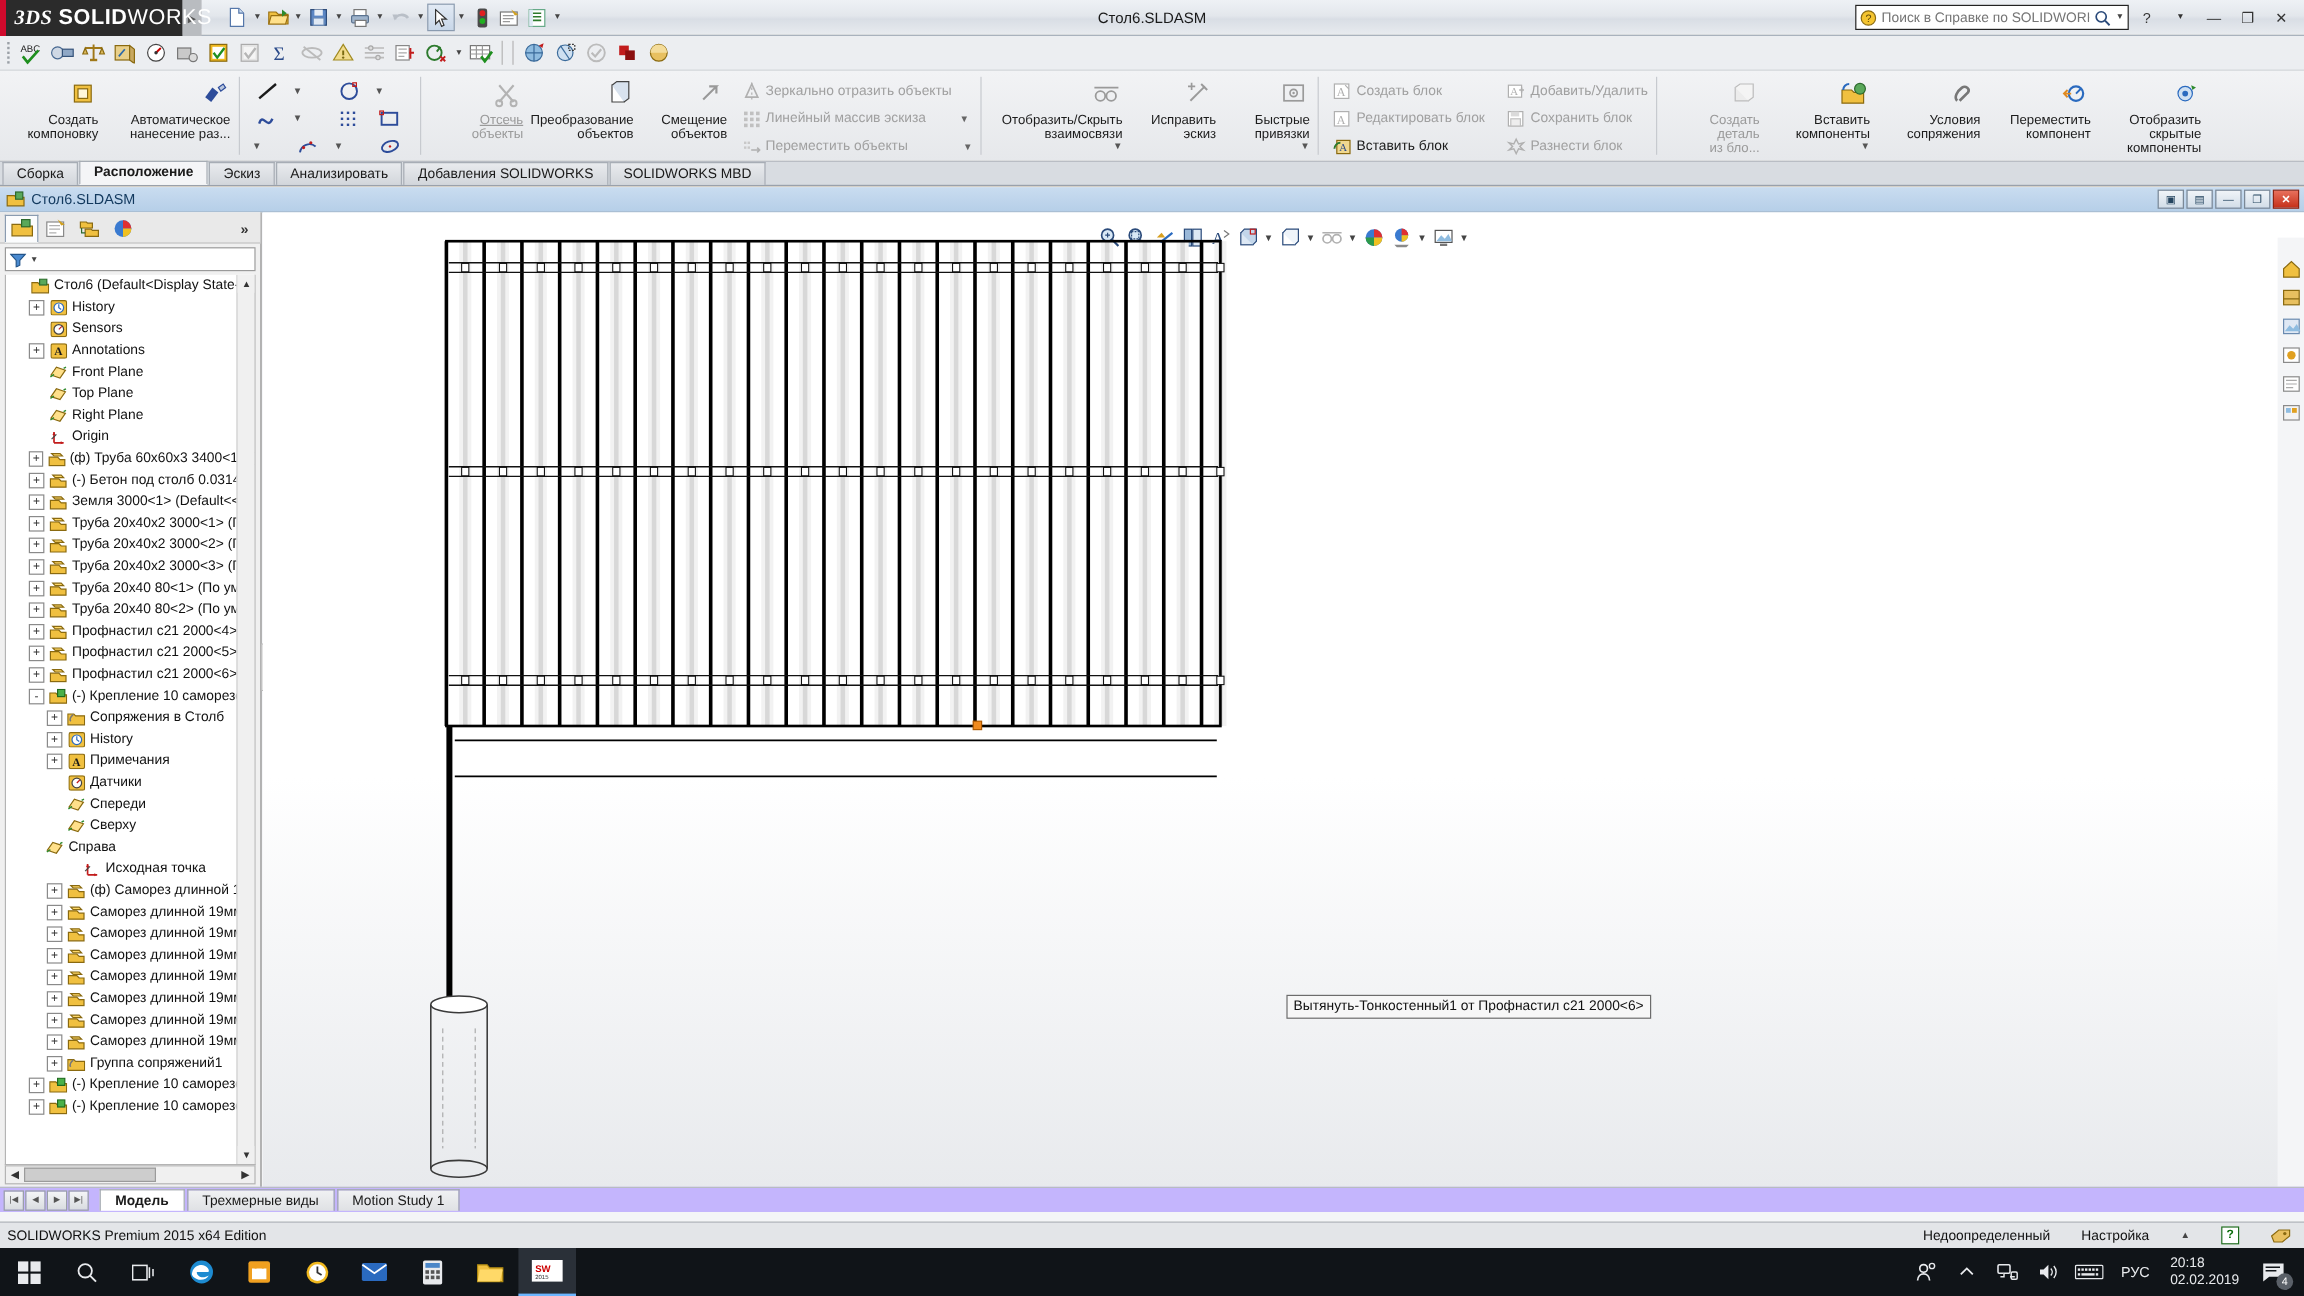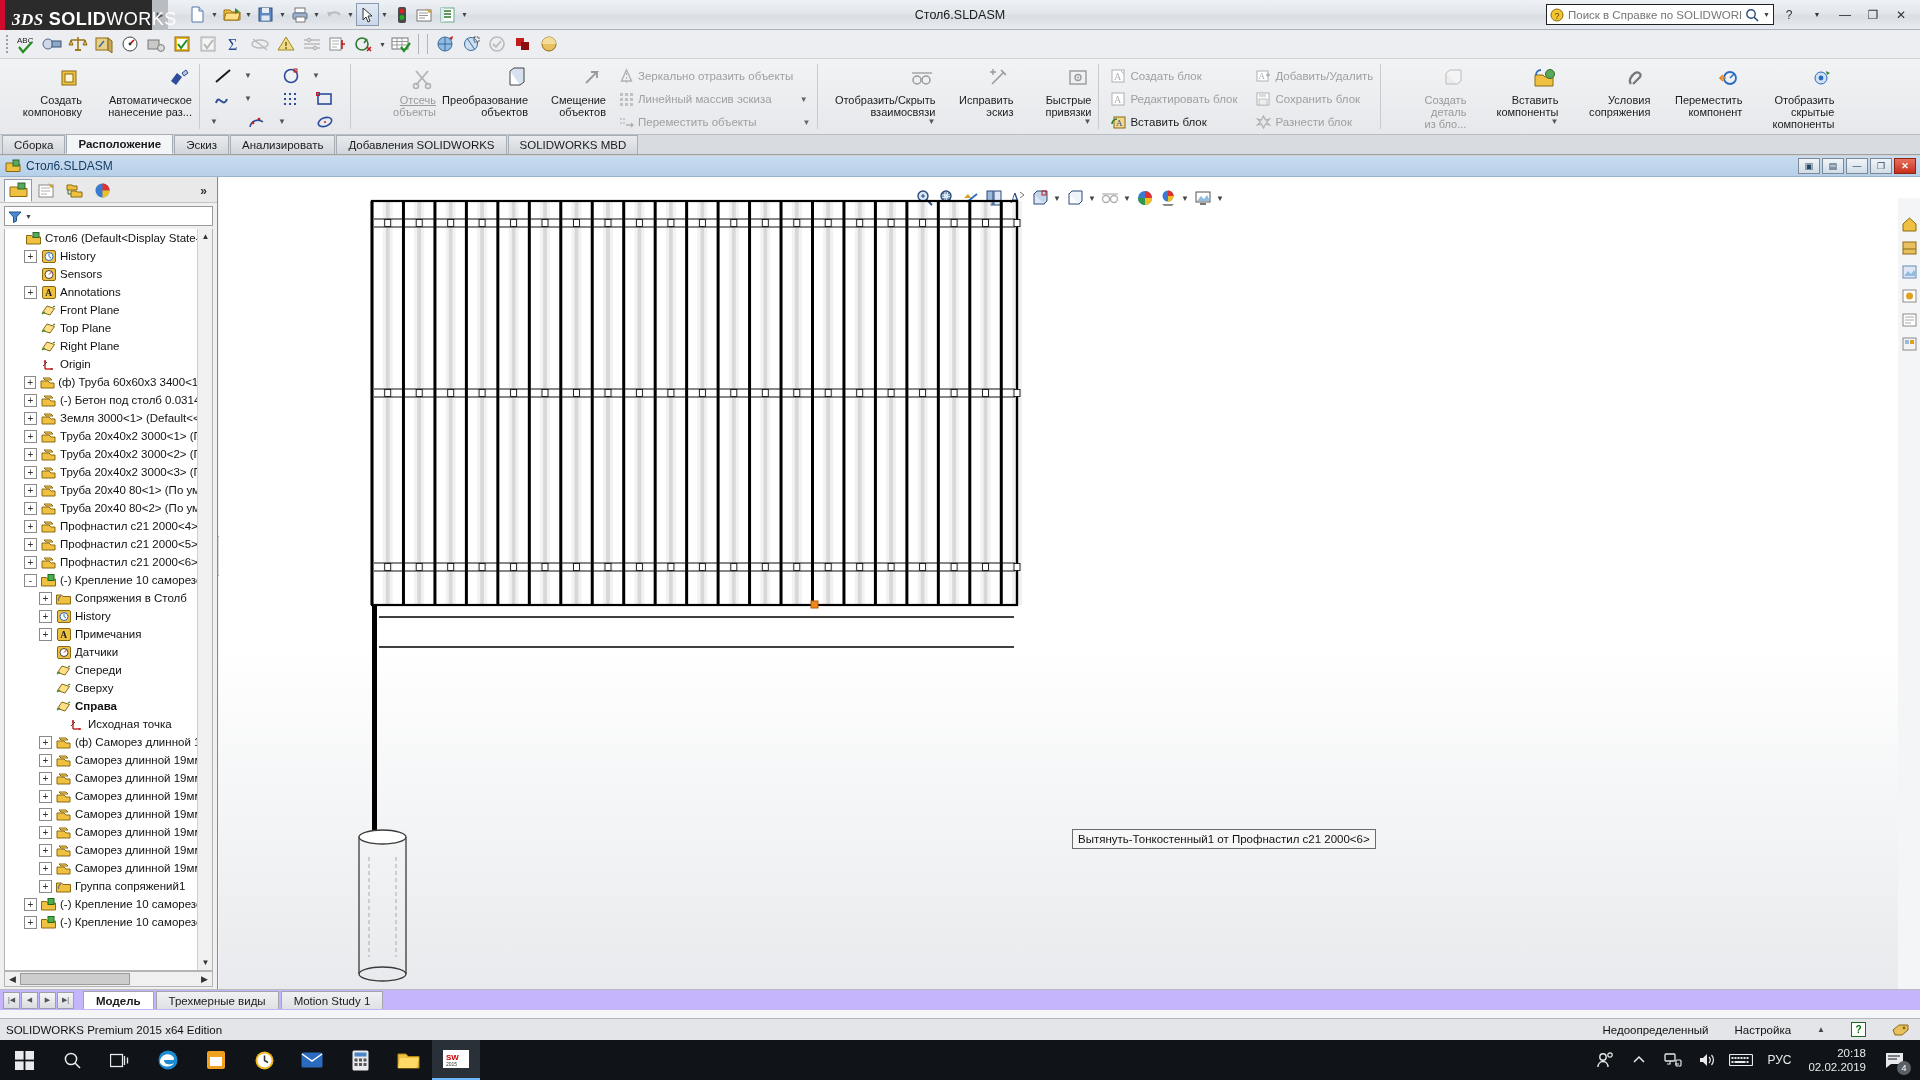--- a/index.html
+++ b/index.html
@@ -14,21 +14,21 @@
 
   
   .titlebar {
     position: absolute; top: 0; left: 0; width: 1920px; height: 30px;
     background: linear-gradient(to bottom, #eef1f5 0%, #e3e7ec 45%, #d9dee5 55%, #e8ebef 100%);
     border-bottom: 1px solid #a9b2bd;
     display: flex; align-items: center;
   }
   .sw-logo {
     width: 152px; height: 30px; background: #2b2b2b;
-    display: flex; align-items: flex-end; color: #fff;
+    display: flex; align-items: center; color: #fff;
     font-size: 15px; font-weight: bold; letter-spacing: .5px;
     position: relative;
   }
   .sw-logo::before {
     content: ""; position: absolute; left: 0; top: 0; width: 5px; height: 30px; background: #cf0a2c;
   }
   .sw-logo .ds { font-style: italic; font-size: 17px; margin-left: 12px; margin-right: 5px; font-family: "Liberation Serif", serif; }
   .sw-logo .nm { font-size: 18px; }
   .sw-logo .nm .w { font-weight: normal; }
   .logo-arrow {
@@ -217,21 +217,21 @@
 
   
   .taskbar {
     position: absolute; top: 1040px; left: 0; width: 1920px; height: 40px;
     background: #101418; display: flex; align-items: center;
   }
   .tb-item { width: 48px; height: 40px; display: flex; align-items: center; justify-content: center; }
   .tb-item.active { background: #2a3038; border-bottom: 2px solid #6cb6ff; }
   .tray { margin-left: auto; display: flex; align-items: center; gap: 0; padding-right: 6px; color: #e8eaed; }
   .tray-ic { width: 34px; height: 40px; display: flex; align-items: center; justify-content: center; }
-  .clock { text-align: right; font-size: 11.5px; line-height: 14px; color: #e8eaed; padding: 0 8px; }
+  .clock { text-align: left; font-size: 11.5px; line-height: 14px; color: #e8eaed; padding: 0 8px; }
   .notif { width: 40px; height: 40px; display: flex; align-items: center; justify-content: center; position: relative; }
   .badge { position: absolute; right: 3px; bottom: 5px; width: 14px; height: 14px; border-radius: 50%;
            background: #5a6068; color: #fff; font-size: 9px; display: flex; align-items: center; justify-content: center; }
 </style>
 </head>
 <body>
 
 <div id="app">
 
   <div class="titlebar">
@@ -1171,21 +1171,21 @@
             <div class="trow" style="padding-left: 34px;">
               <span class="expspace"></span>
               <span class="ti">
                 <svg width="15" height="13" viewBox="0 0 15 13">
                   <path d="M1.5 8.5L6 2l7.5 2.5L9 11z" fill="#ffe08a" stroke="#8a6a10"></path>
                   <path d="M1 10l3-2M12 3l2-1" stroke="#2d8a2d" stroke-width="1.2"></path>
                 </svg>
               </span>
               <span>Сверху</span>
             </div>
-            <div class="trow" style="padding-left: 34px; font-weight: bold;">
+            <div class="trow" style="padding-left: 16px;">
               <span class="expspace"></span>
               <span class="ti">
                 <svg width="15" height="13" viewBox="0 0 15 13">
                   <path d="M1.5 8.5L6 2l7.5 2.5L9 11z" fill="#ffe08a" stroke="#8a6a10"></path>
                   <path d="M1 10l3-2M12 3l2-1" stroke="#2d8a2d" stroke-width="1.2"></path>
                 </svg>
               </span>
               <span>Справа</span>
             </div>
             <div class="trow" style="padding-left: 47px;">

